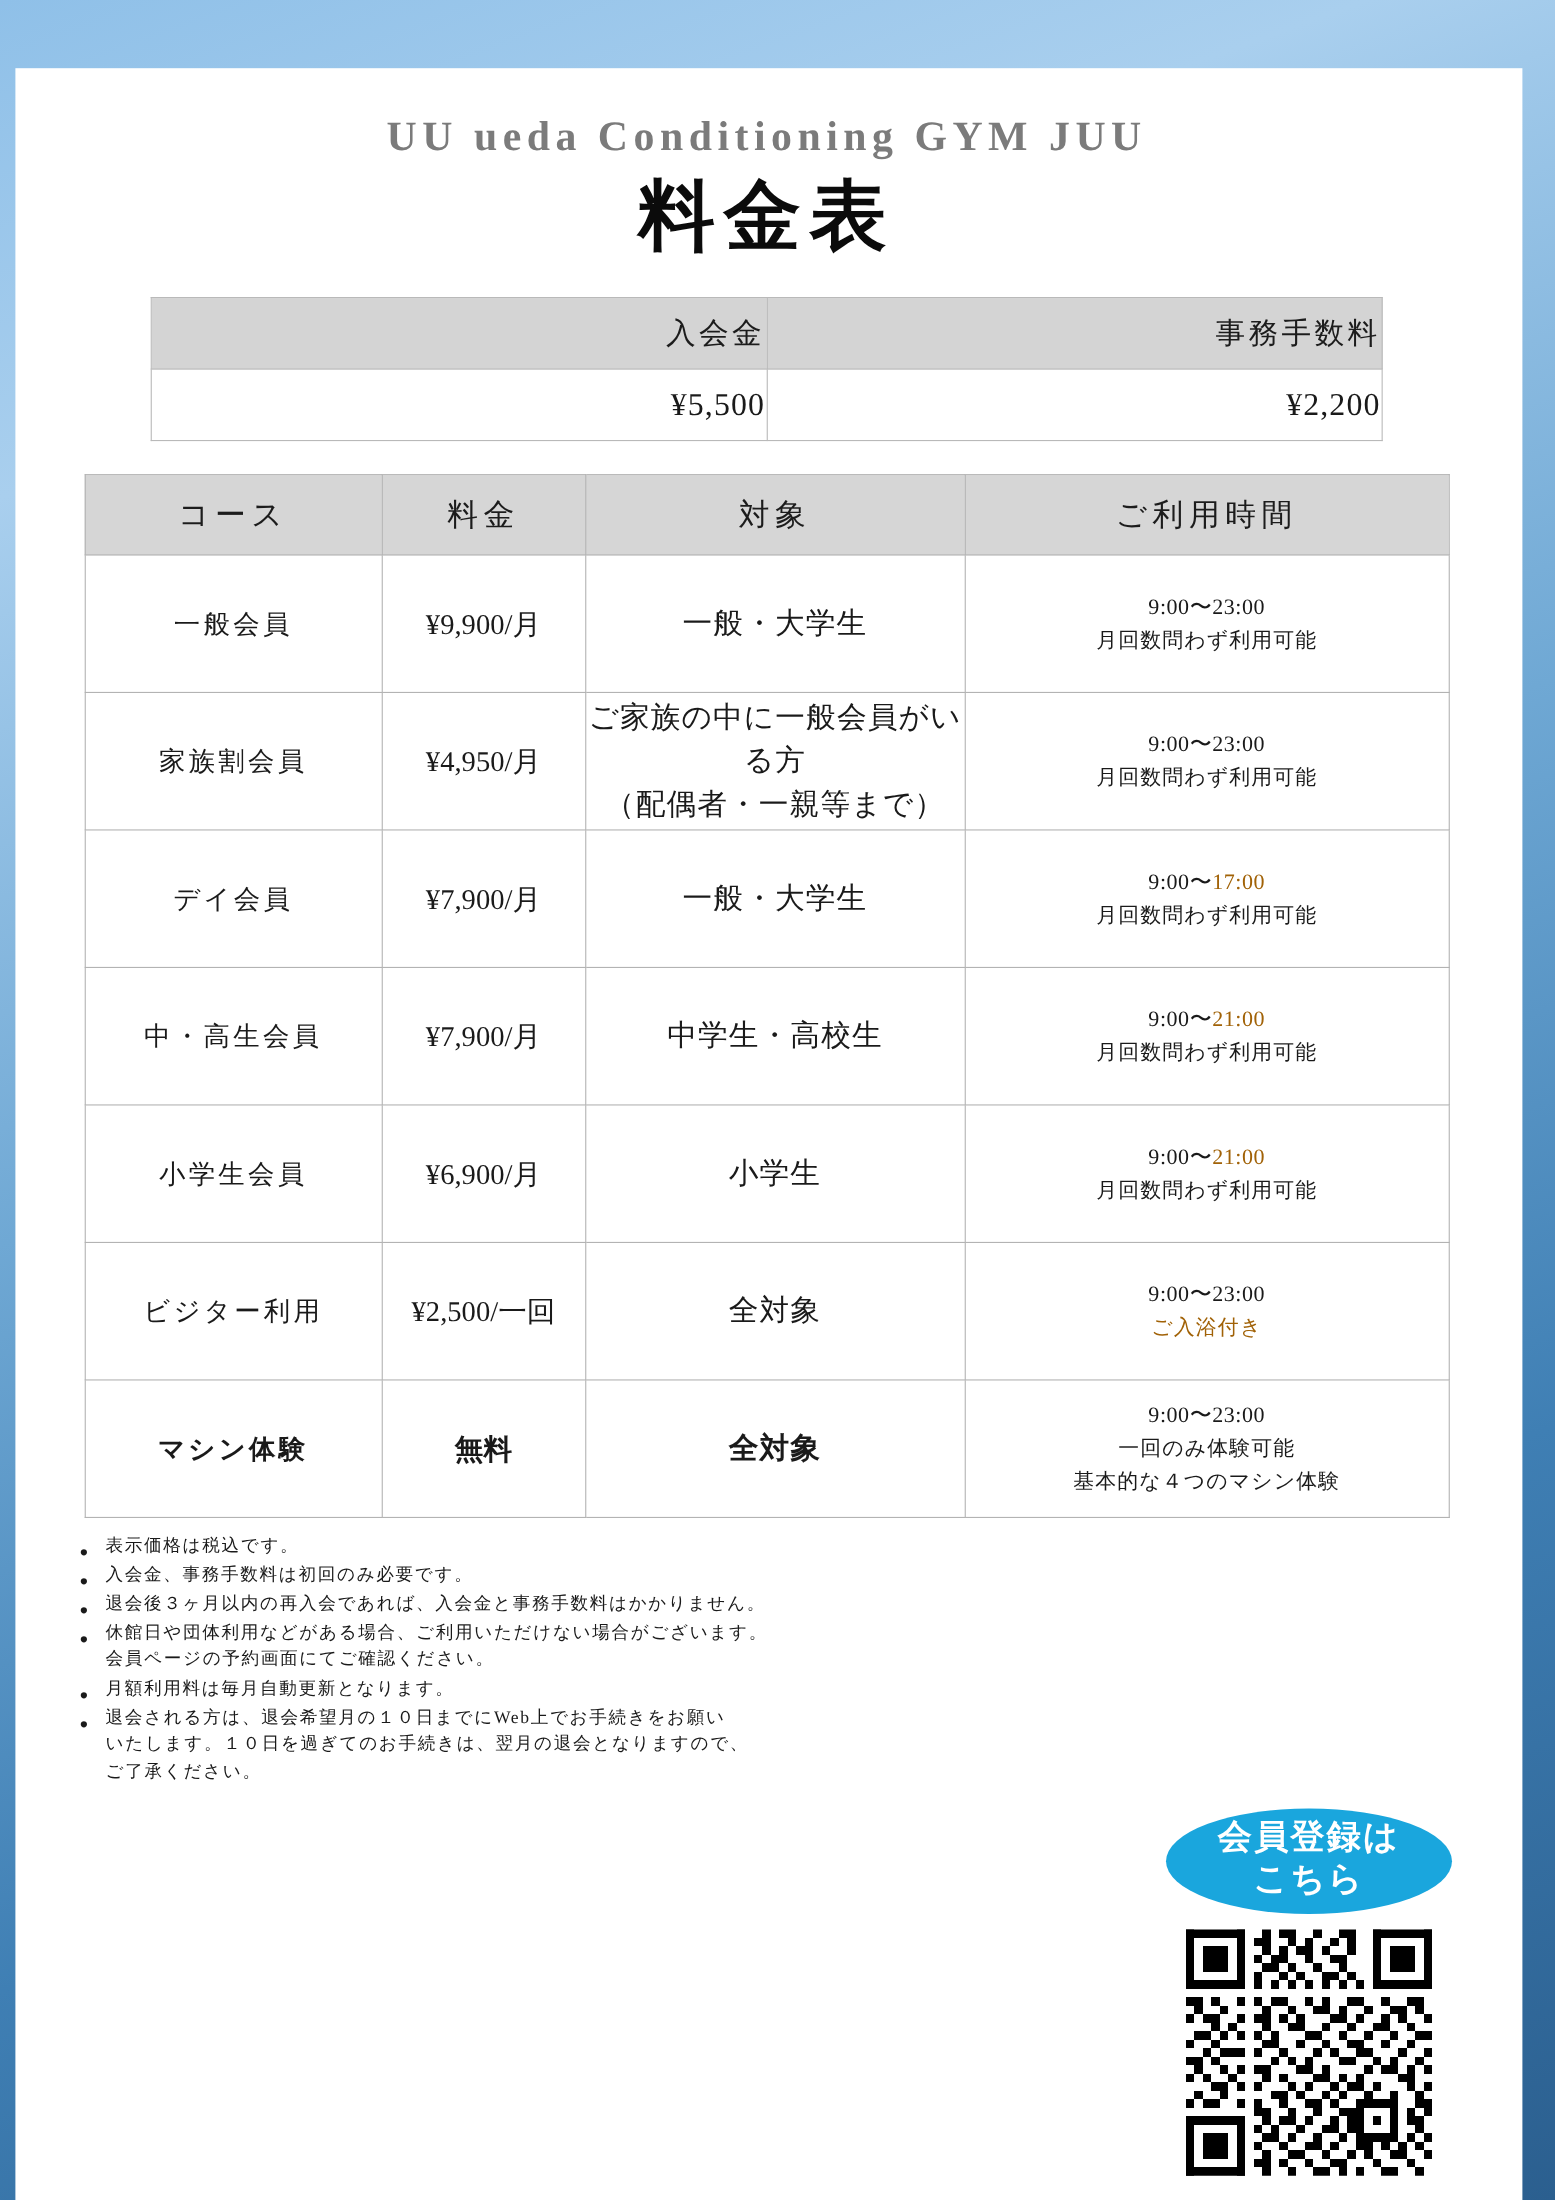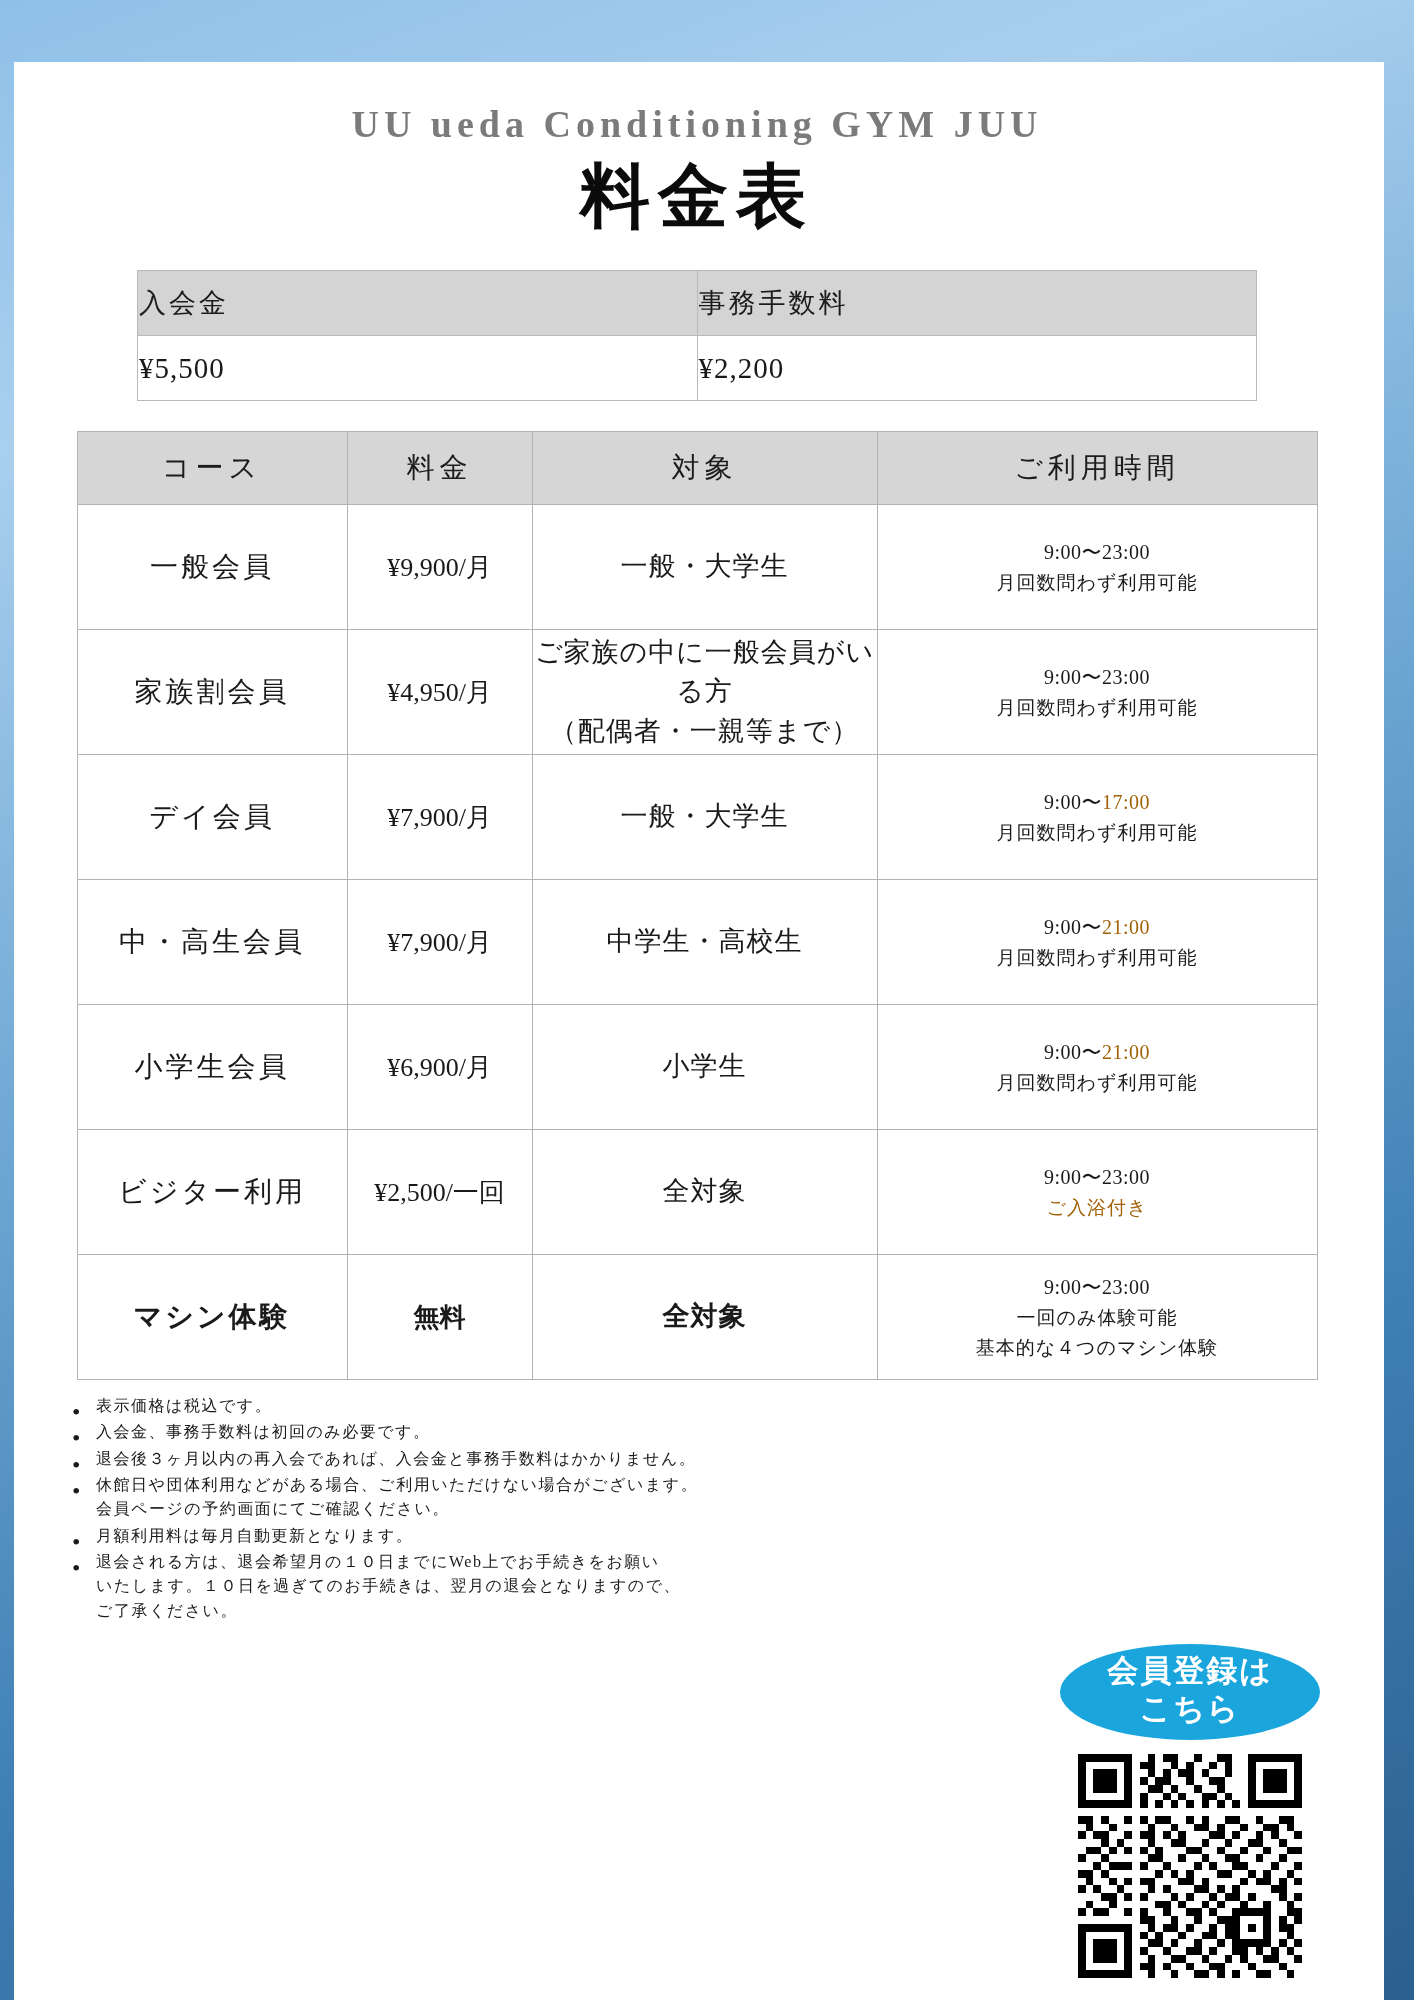--- a/index.html
+++ b/index.html
@@ -57,21 +57,21 @@
   table {
     border-collapse: collapse;
   }
   .fee-table {
     width: 1120px;
     margin: 0 auto 30px auto;
     table-layout: fixed;
   }
   .fee-table th, .fee-table td {
     border: 1px solid #b9b9b9;
-    text-align: left;
+    text-align: right;
     font-size: 27px;
     letter-spacing: 3px;
   }
   .fee-table th {
     background: #d4d4d4;
     font-weight: 400;
     height: 62px;
     color: #1c1c1c;
   }
   .fee-table td {
@@ -98,21 +98,21 @@
     font-size: 28px;
     letter-spacing: 5px;
     height: 70px;
     color: #1c1c1c;
   }
   .course-table td {
     height: 122px;
     background: #fff;
   }
   .c-course {
-    font-size: 28px;
+    font-size: 24px;
     letter-spacing: 3px;
   }
   .c-price {
     font-size: 26px;
     letter-spacing: 0px;
   }
   .c-target {
     font-size: 27px;
     letter-spacing: 1px;
     line-height: 1.45;

